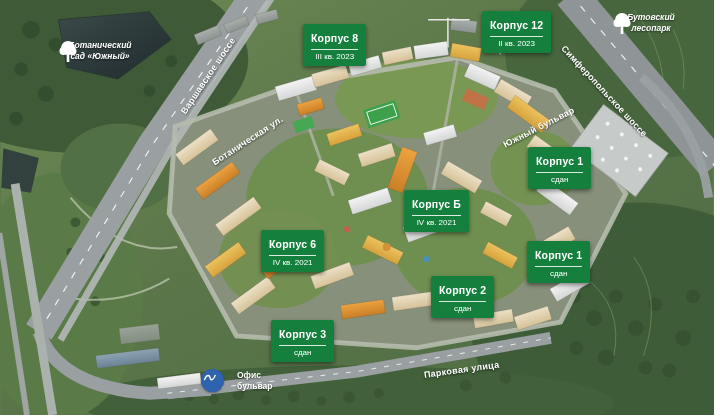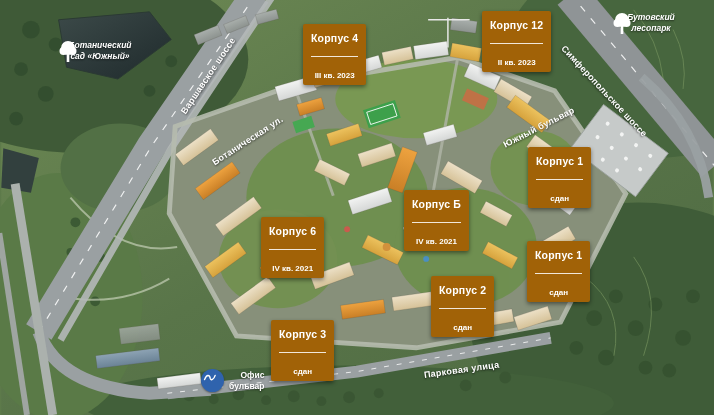--- a/index.html
+++ b/index.html
@@ -2,38 +2,38 @@
 <html><head>
 <meta charset="utf-8">
 <style>
   html,body{margin:0;padding:0;background:#fff;}
   .stage{position:relative;width:720px;height:420px;background:#fff;overflow:hidden;
          font-family:"Liberation Sans", sans-serif;}
   .map{position:absolute;left:0;top:0;width:714px;height:415px;overflow:hidden;background:#5d7a4a;}
   .map svg{position:absolute;left:0;top:0;}
 
   
-  .corpus{position:absolute;background:#a16207;color:#fff;text-align:center;
+  .corpus{position:absolute;background:#15803d;color:#fff;text-align:center;
           padding:3px 8px 4px;border-radius:2px;box-shadow:0 2px 4px rgba(0,0,0,.45);
           line-height:1.2;cursor:pointer;}
   .corpus .name{font-size:10.5px;font-weight:bold;white-space:nowrap;letter-spacing:.2px;}
-  .corpus .status{display:block;font-size:8px;font-weight:bold;white-space:nowrap;
-          border-top:1px solid rgba(255,255,255,.85);margin-top:10px;padding-top:14px;}
+  .corpus .status{display:block;font-size:8px;font-weight:normal;white-space:nowrap;
+          border-top:1px solid rgba(255,255,255,.85);margin-top:3px;padding-top:2px;}
 
   
   .street{position:absolute;color:#fff;font-weight:bold;font-size:9px;white-space:nowrap;
           text-shadow:0 1px 2px rgba(0,0,0,.65);transform-origin:left center;letter-spacing:.3px;}
 
   
   .park{position:absolute;text-align:center;color:#fff;font-size:8.5px;font-weight:bold;
         line-height:1.35;text-shadow:0 1px 2px rgba(0,0,0,.6);font-style:italic;}
   .park .tree{display:block;margin:0 auto 1px;}
 
   
-  .office{position:absolute;display:flex;align-items:center;gap:5px;text-align:right;}
+  .office{position:absolute;display:flex;align-items:center;gap:13px;}
   .office .logo{width:23px;height:23px;border-radius:50%;background:#2f63ad;
         box-shadow:0 1px 2px rgba(0,0,0,.4);display:flex;align-items:center;justify-content:center;}
   .office .txt{color:#fff;font-size:8.5px;font-weight:bold;line-height:1.25;
         text-shadow:0 1px 2px rgba(0,0,0,.6);}
 </style>
 </head>
 <body>
 
 <div class="stage">
   <div class="map">
@@ -259,36 +259,36 @@
 
       <g stroke="#e8e8e8" stroke-width="1.5">
         <line x1="452" y1="18" x2="452" y2="48"></line>
           <line x1="432" y1="20" x2="474" y2="20"></line>
         <line x1="505" y1="28" x2="505" y2="55"></line>
           <line x1="488" y1="30" x2="525" y2="30"></line>
       </g>
     </svg>
 
     <div class="corpus" style="left:303px;top:24px">
-      <span class="name">Корпус 4</span>
+      <span class="name">Корпус 8</span>
       <span class="status">III кв. 2023</span>
     </div>
     <div class="corpus" style="left:482px;top:11px">
       <span class="name">Корпус 12</span>
       <span class="status">II кв. 2023</span>
     </div>
     <div class="corpus" style="left:528px;top:147px">
       <span class="name">Корпус 1</span>
       <span class="status">сдан</span>
     </div>
     <div class="corpus" style="left:404px;top:190px">
       <span class="name">Корпус Б</span>
       <span class="status">IV кв. 2021</span>
     </div>
-    <div class="corpus" style="left:261px;top:217px">
+    <div class="corpus" style="left:261px;top:230px">
       <span class="name">Корпус 6</span>
       <span class="status">IV кв. 2021</span>
     </div>
     <div class="corpus" style="left:527px;top:241px">
       <span class="name">Корпус 1</span>
       <span class="status">сдан</span>
     </div>
     <div class="corpus" style="left:431px;top:276px">
       <span class="name">Корпус 2</span>
       <span class="status">сдан</span>

